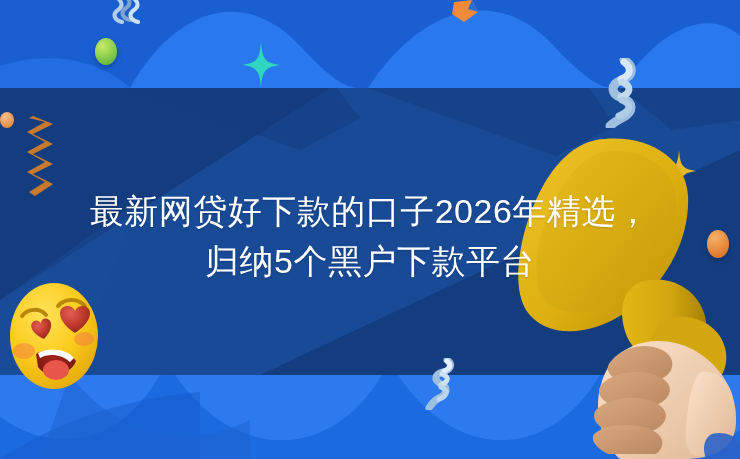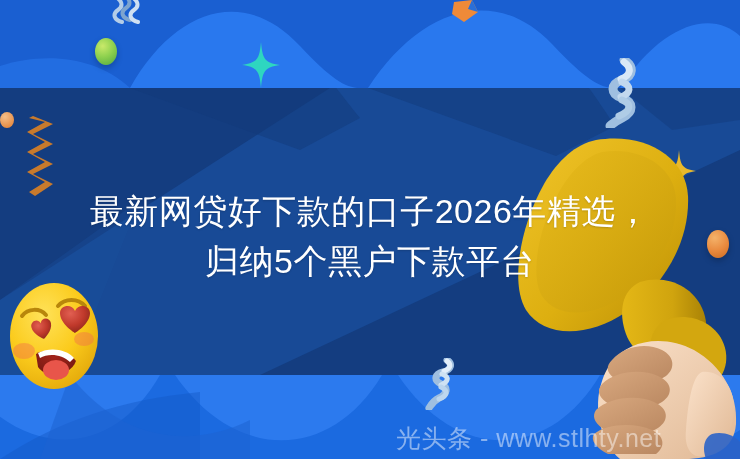--- a/index.html
+++ b/index.html
@@ -312,15 +312,14 @@
     <path d="M78 300 C90 290 118 288 136 296 C148 302 150 312 140 320 L92 320 C80 314 74 306 78 300 Z" fill="url(#gSkinDark)"></path>
 
     <path d="M186 238 C204 236 218 252 218 274 C218 298 204 318 188 322 C176 325 168 314 170 296 C172 270 176 242 186 238 Z" fill="url(#gSkin)"></path>
 
     <path d="M196 300 C212 296 228 306 232 322 L232 325 L190 325 C186 314 188 304 196 300 Z" fill="#2b63c8" opacity="0.9"></path>
   </svg>
 
   <div id="headline">最新网贷好下款的口子2026年精选，
 归纳5个黑户下款平台</div>
 
-  <div id="watermark">光头条 - www.stlhty.net</div>
 
 </div>
 
 </body></html>

